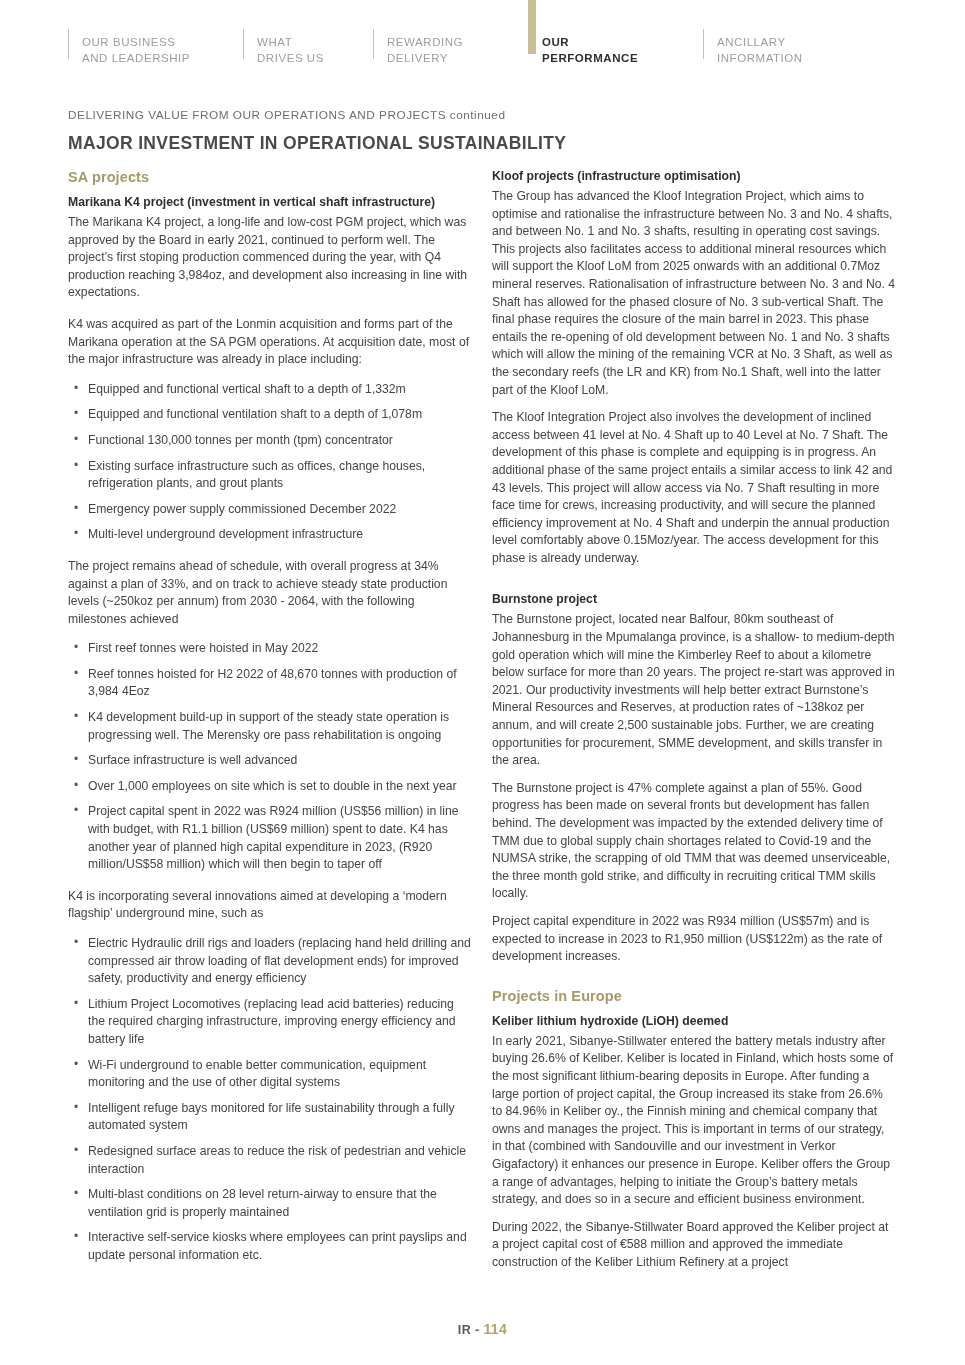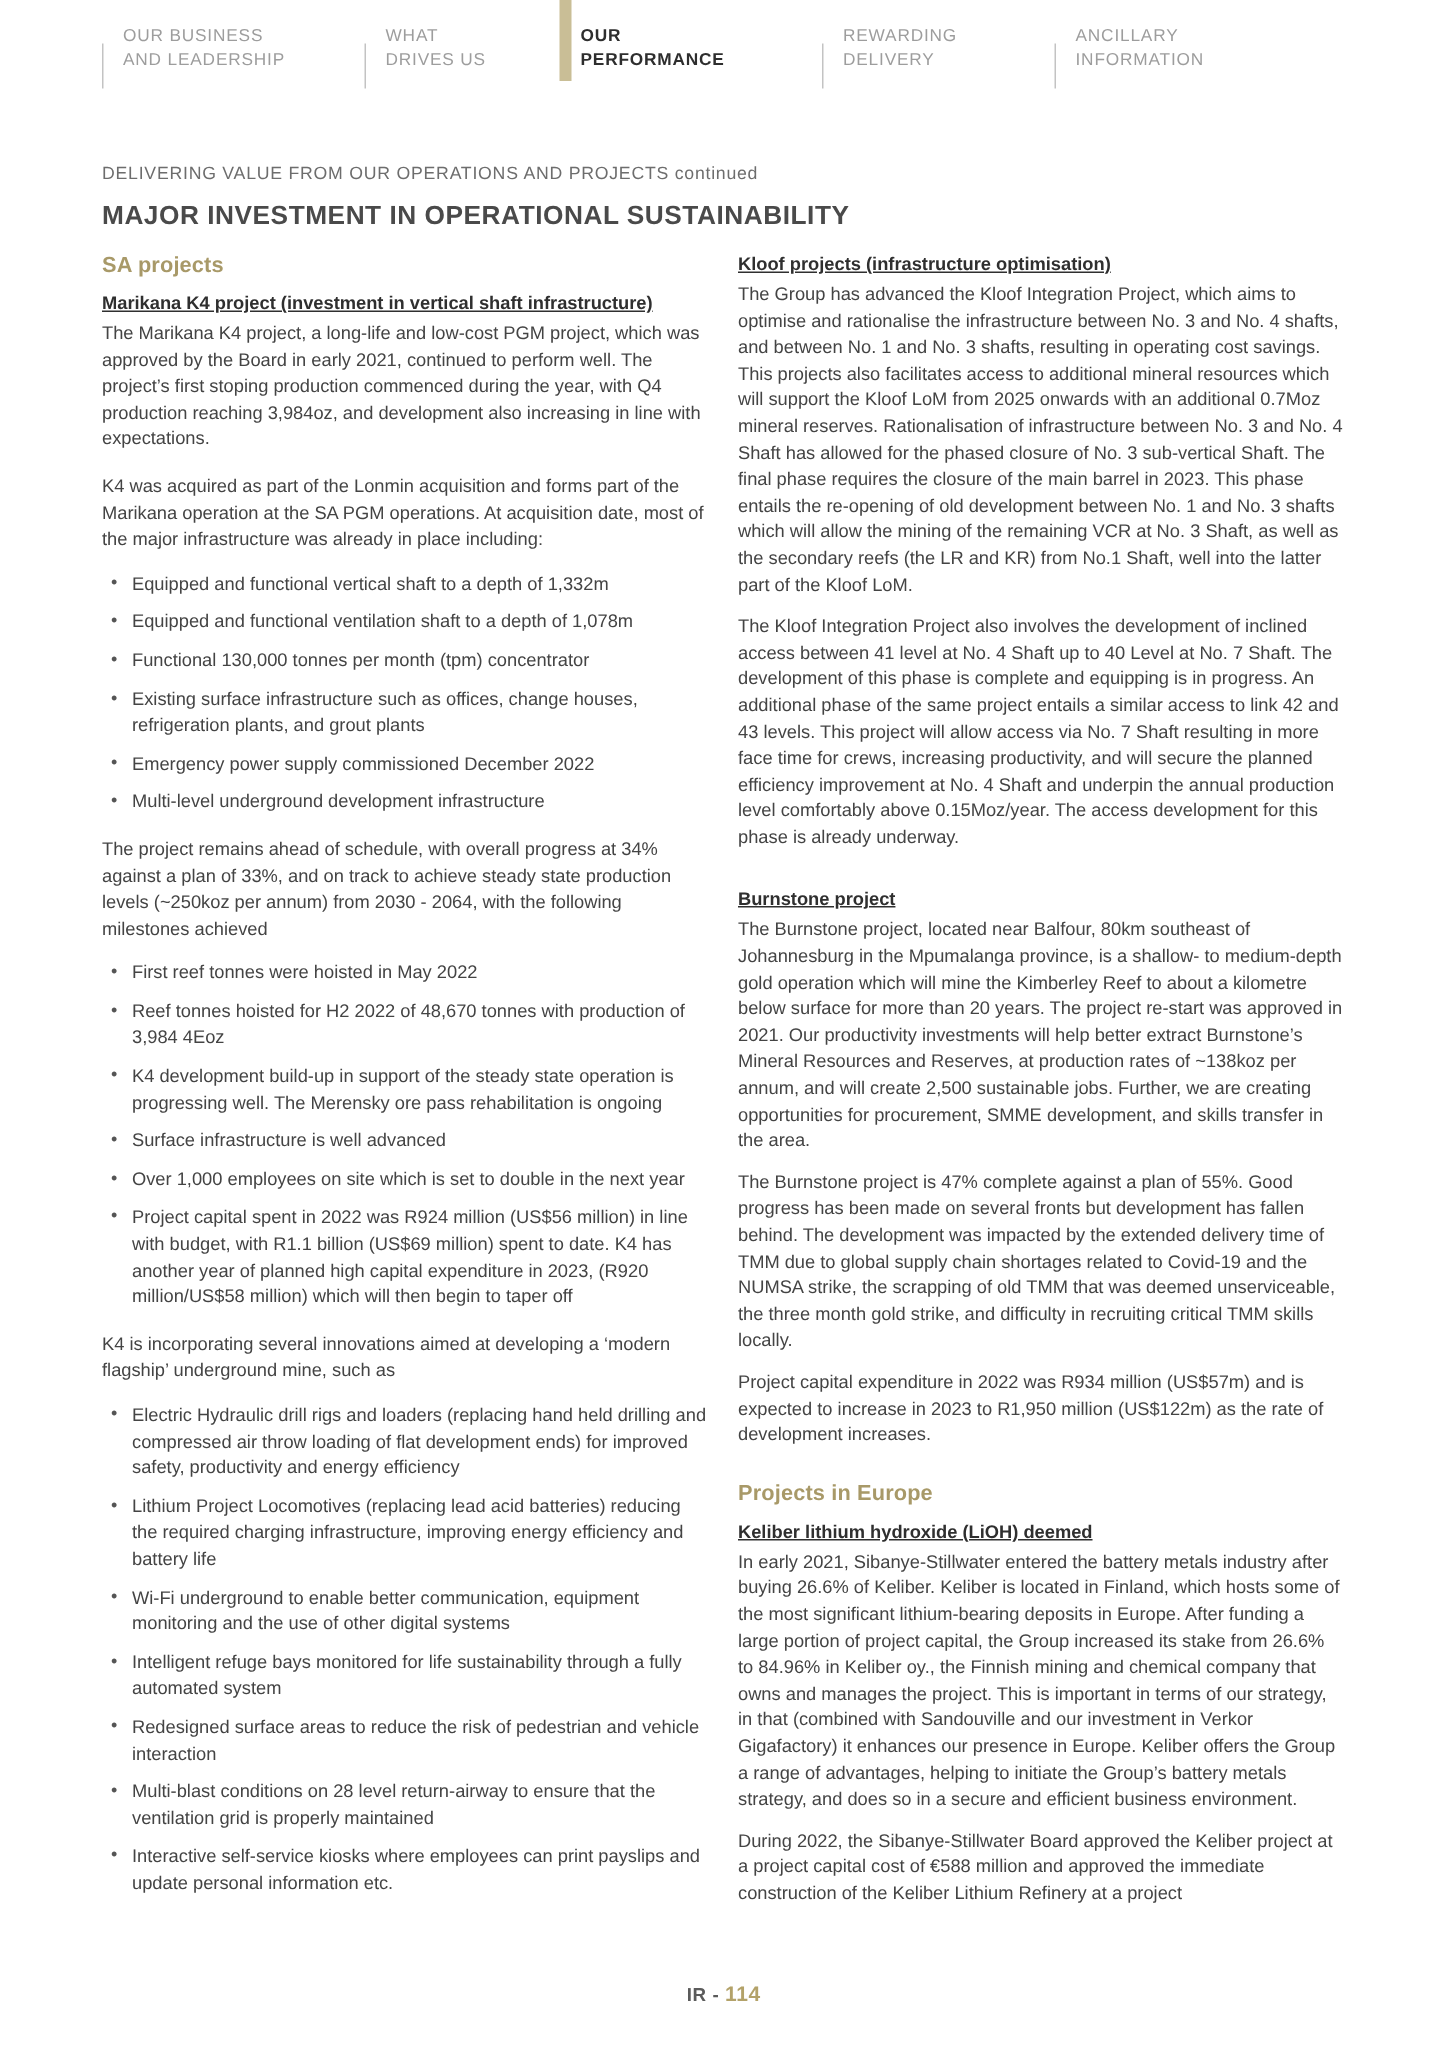--- a/index.html
+++ b/index.html
@@ -60,21 +60,21 @@
     top: 0;
     width: 8px;
     height: 54px;
     background: #c9be96;
   }
   .nav-label {
     font-size: 11.5px;
     letter-spacing: 0.55px;
     line-height: 15.5px;
     color: #9d9d9d;
-    padding-top: 17px;
+    padding-top: 35px;
     white-space: pre-line;
     font-weight: 400;
   }
   .nav-item.active .nav-label {
     color: #2e2e2e;
     font-weight: bold;
   }
   .nav-item.w1 { width: 175px; }
   .nav-item.w2 { width: 130px; }
   .nav-item.w3 { width: 175px; }
@@ -117,21 +117,20 @@
     letter-spacing: 0.1px;
   }
   h2.section-head.spaced { margin-top: 22px; }
 
   h3.sub-head {
     margin: 0 0 3px 0;
     font-size: 12.2px;
     font-weight: bold;
     color: #2f2f2f;
     line-height: 17px;
-    text-decoration: underline;
   }
   h3.sub-head.spaced { margin-top: 24px; }
 
   p.body {
     margin: 0 0 12px 0;
     font-size: 12.2px;
     line-height: 17.6px;
     color: #444444;
   }
   p.body.tight { margin-bottom: 10px; }
@@ -186,30 +185,30 @@
         <span class="nav-label">OUR BUSINESS
 AND LEADERSHIP</span>
       </div>
 
       <div class="nav-item w2">
         <span class="nav-sep"></span>
         <span class="nav-label">WHAT
 DRIVES US</span>
       </div>
 
+      <div class="nav-item w4">
+        <span class="nav-sep"></span>
+        <span class="nav-label">REWARDING
+DELIVERY</span>
+      </div>
+
       <div class="nav-item w3 active">
         <span class="nav-accent"></span>
         <span class="nav-label">OUR
 PERFORMANCE</span>
-      </div>
-
-      <div class="nav-item w4">
-        <span class="nav-sep"></span>
-        <span class="nav-label">REWARDING
-DELIVERY</span>
       </div>
 
       <div class="nav-item w5">
         <span class="nav-sep"></span>
         <span class="nav-label">ANCILLARY
 INFORMATION</span>
       </div>
 
     </div>
   </div>

